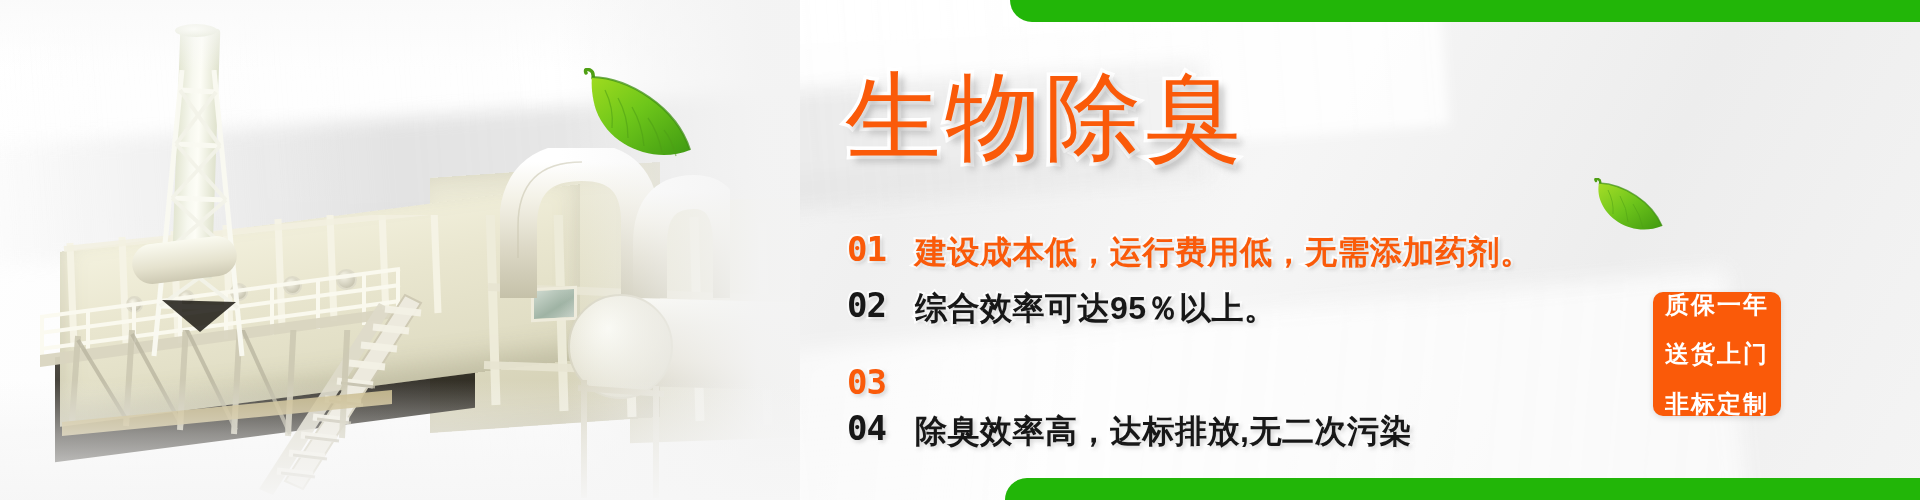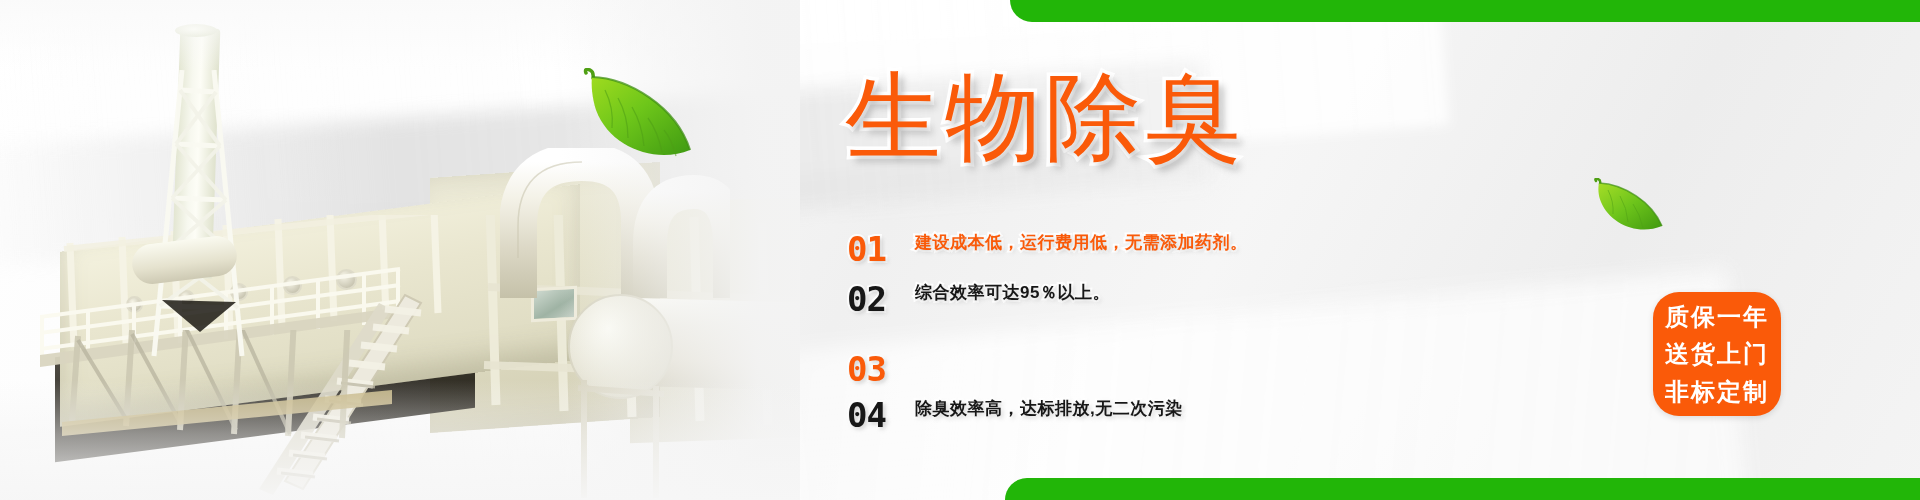--- a/index.html
+++ b/index.html
@@ -194,43 +194,43 @@
   .feat .num {
     font-size:34px; font-weight:bold; line-height:1;
     letter-spacing:-1px;
     font-family:"DejaVu Sans Mono","Liberation Mono",monospace;
     flex:0 0 auto; width:68px;
     -webkit-text-stroke:4px #ffffff;
     paint-order:stroke fill;
     text-shadow:2px 2px 4px rgba(150,150,150,.45);
   }
   .feat .txt {
-    font-size:17px; font-weight:bold; line-height:1.26;
+    font-size:32px; font-weight:bold; line-height:1.26;
     letter-spacing:.5px;
     -webkit-text-stroke:4px #ffffff;
     paint-order:stroke fill;
     text-shadow:2px 2px 4px rgba(150,150,150,.45);
   }
   .feat.orange .num, .feat.orange .txt { color:#fa5a09;margin-top:24px; }
   .feat.dark   .num, .feat.dark   .txt { color:#171717; }
   .feat .txt .l2 { display:block;text-align:center; }
 
   .f1 { margin-bottom:16px; }
   .f2 { margin-bottom:12px; }
   .f3 { margin-bottom:12px; }
 
   
   #badge {
     position:absolute; left:1653px; top:292px;
     width:128px; height:124px;
     background:var(--orange);
-    border-radius:26px;
+    border-radius:10px;
     display:flex; flex-direction:column;
     align-items:center; justify-content:center;
-    gap:8px;
+    gap:20px;
     box-shadow:0 2px 6px rgba(0,0,0,.12);
   }
   #badge .bline {
     color:#ffffff; font-size:24px; font-weight:bold;
     letter-spacing:2px; line-height:1.22; white-space:nowrap;
   }
 </style>
 </head>
 <body>
 

